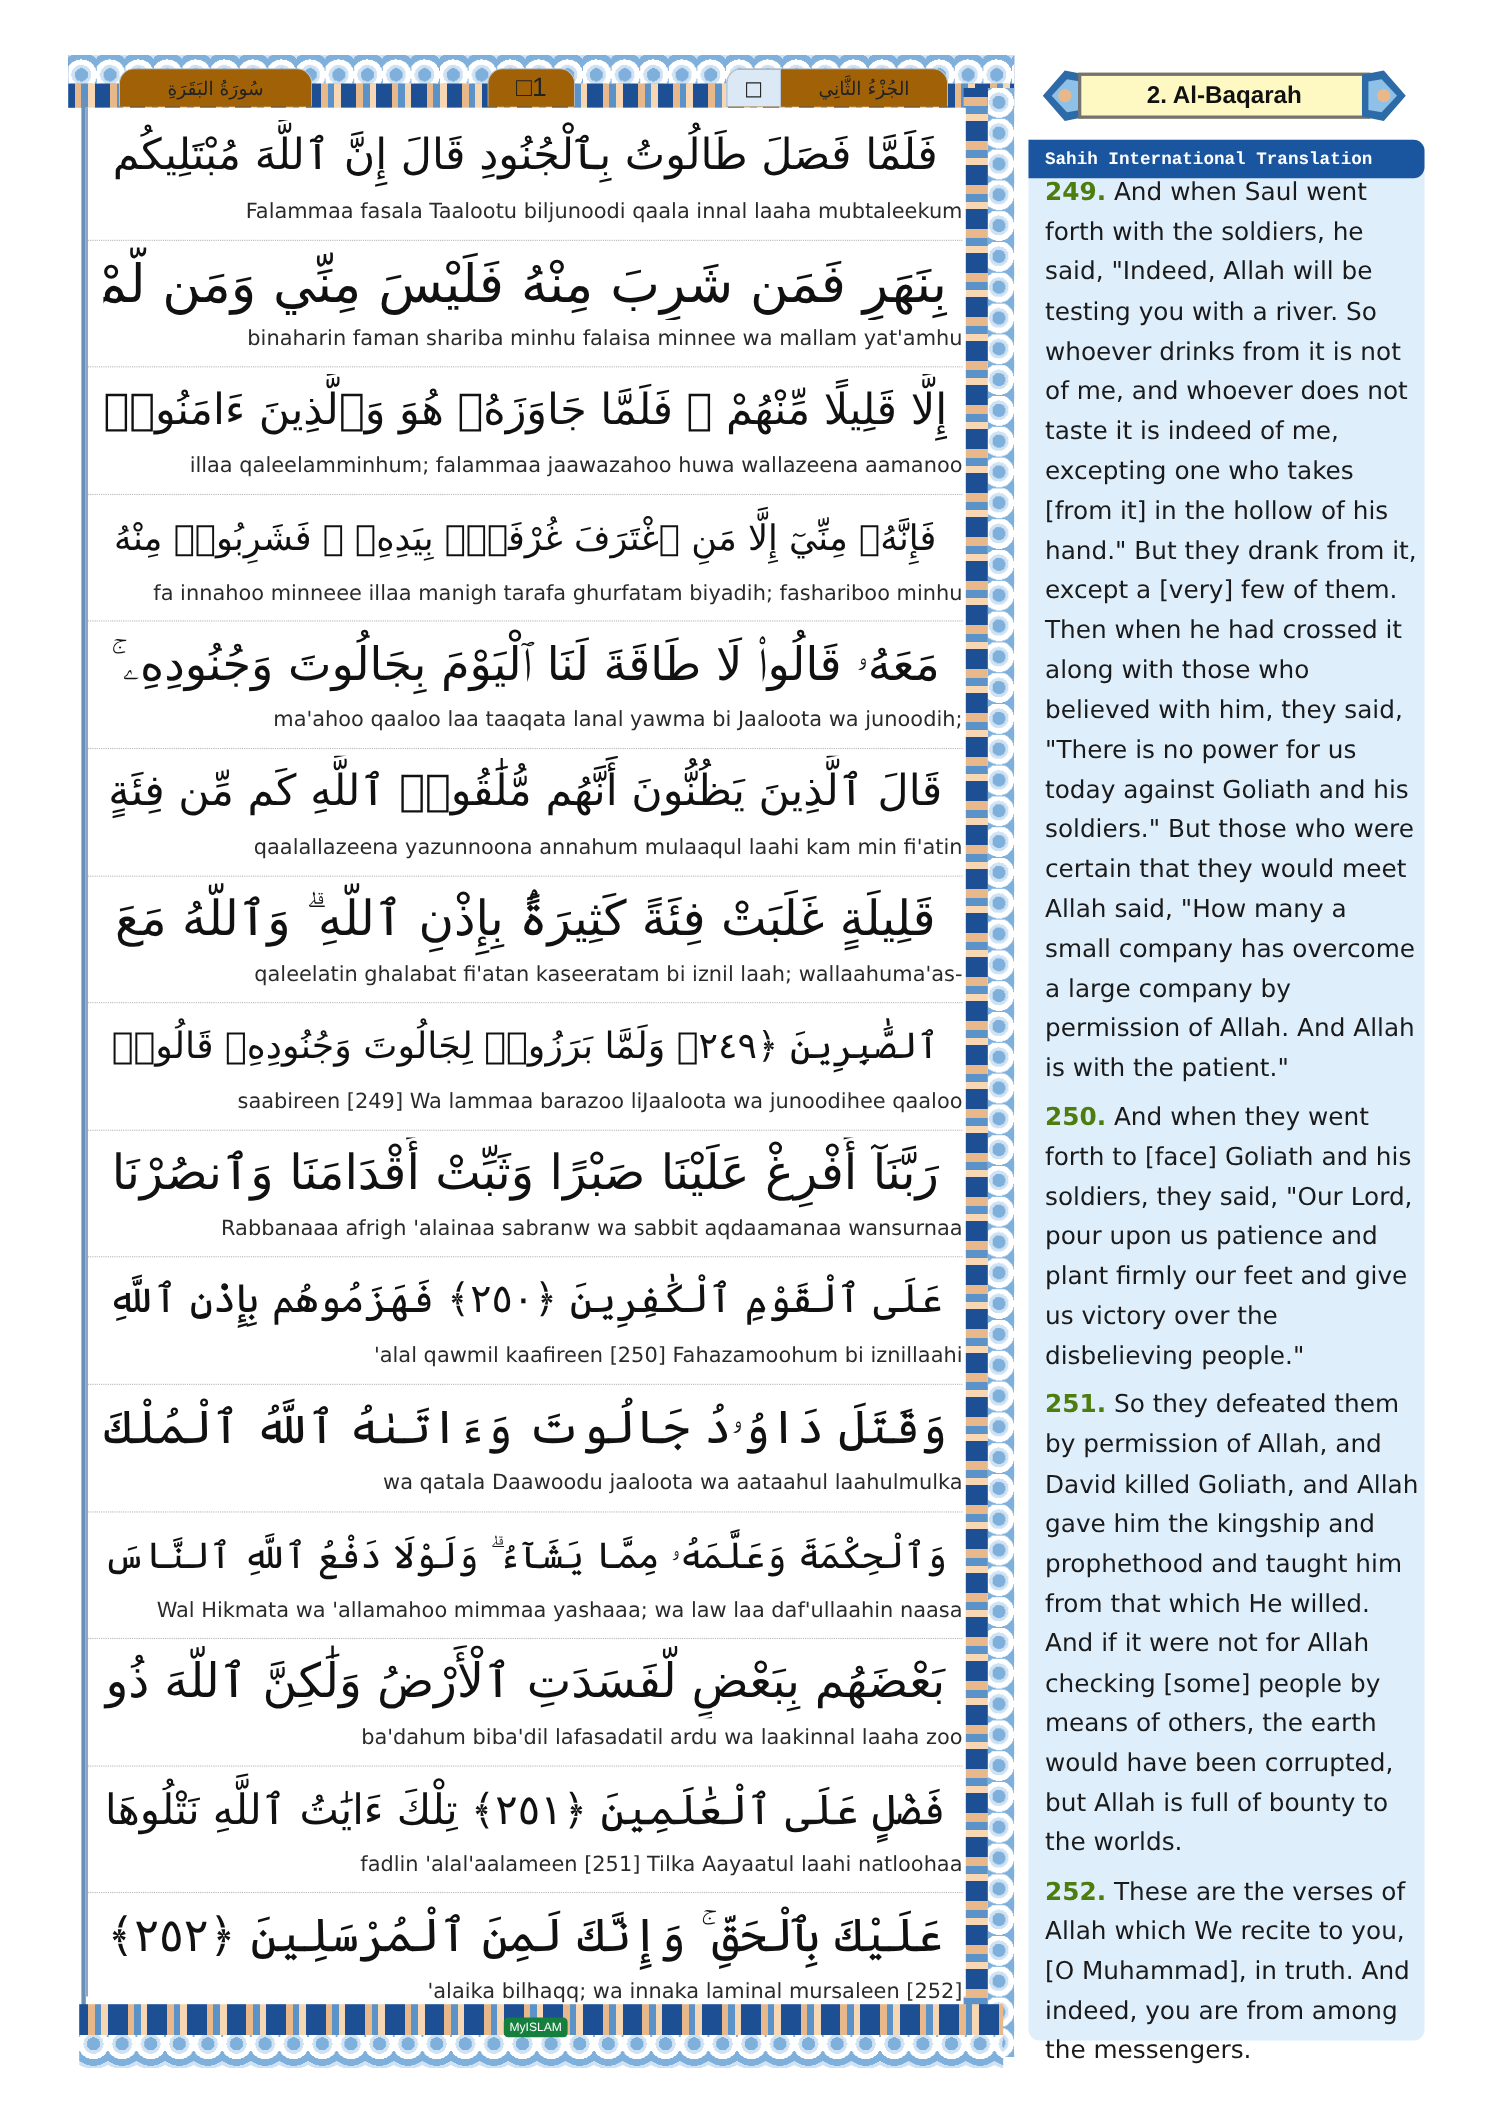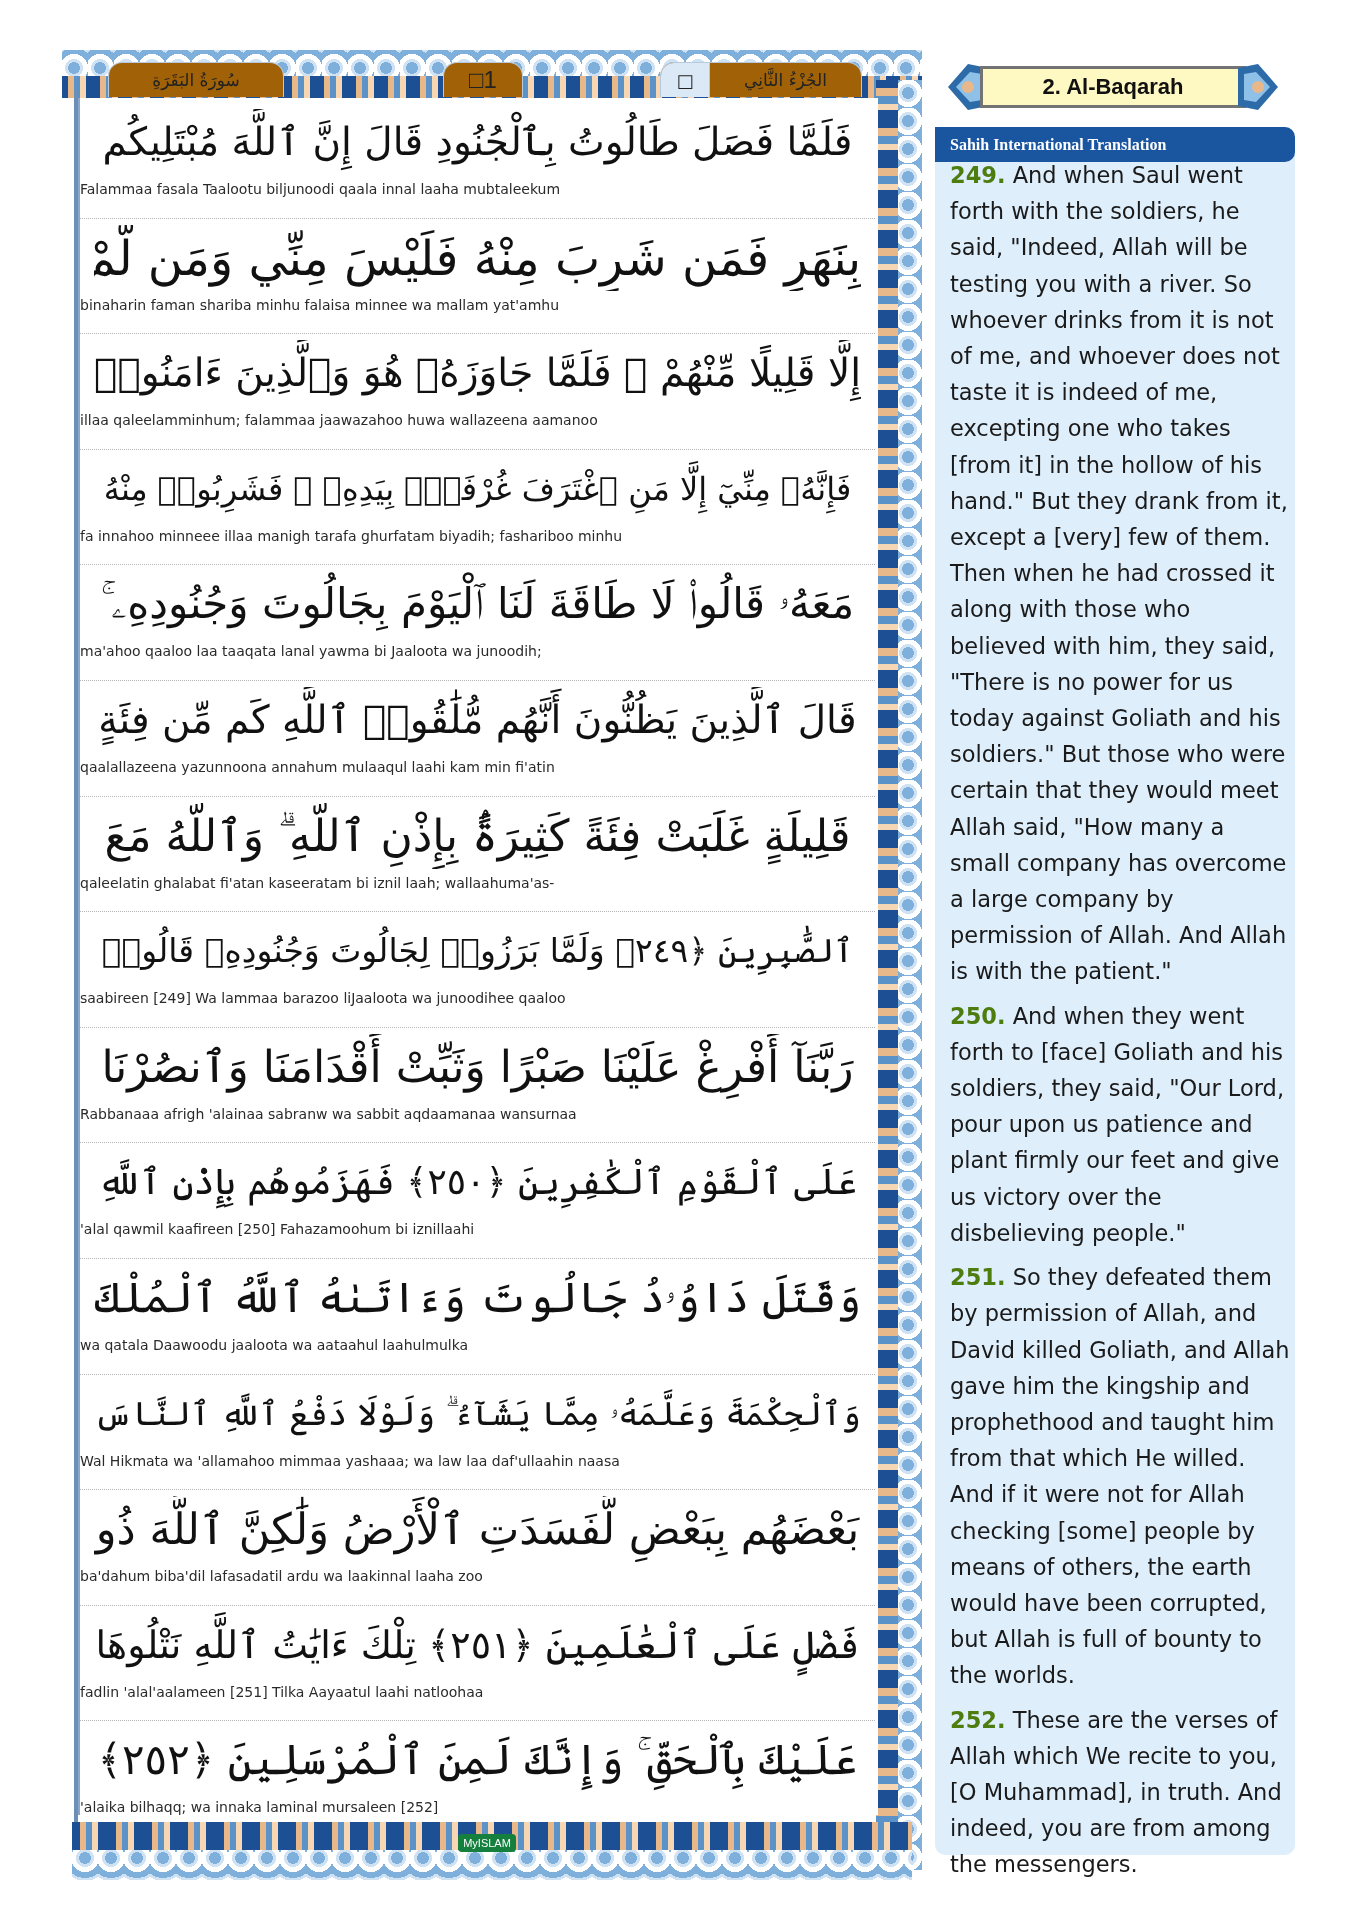--- a/index.html
+++ b/index.html
@@ -32,32 +32,32 @@
   .tab-page{left:443px;width:78px;font-size:24px;font-family:"Liberation Sans",sans-serif;}
   .tab-juz{left:660px;width:200px;display:flex;padding:0;overflow:hidden;}
   .tab-juz .juz-icon{width:48px;height:100%;background:#dbe9f6;border-right:1px solid #b9c9dc;display:flex;align-items:center;justify-content:center;font-size:18px;}
   .tab-juz .juz-label{flex:1;display:flex;align-items:center;justify-content:center;font-family:"DejaVu Serif",serif;font-size:17px;}
   
   .lines{position:absolute;left:80px;top:103px;width:795px;}
   .line{height:115.6px;position:relative;border-bottom:1.5px dotted #b5b5b5;box-sizing:border-box;}
   .line:last-child{border-bottom:none;}
   .ar{position:absolute;top:6px;left:14px;right:14px;text-align:center;direction:rtl;
     font-family:"DejaVu Serif",serif;font-size:44px;line-height:66px;color:#111;white-space:nowrap;overflow:hidden;}
-  .tr{position:absolute;top:78px;left:0;right:0;text-align:left;font-family:"DejaVu Sans",sans-serif;font-size:14px;color:#2a2a2a;white-space:nowrap;}
+  .tr{position:absolute;top:78px;left:0;right:0;text-align:right;font-family:"DejaVu Sans",sans-serif;font-size:19px;color:#2a2a2a;white-space:nowrap;}
   .watermark{position:absolute;left:458px;top:1834px;width:58px;height:18px;background:#15803d;color:#fff;border-radius:4px;
     font-size:11px;display:flex;align-items:center;justify-content:center;font-family:"Liberation Sans",sans-serif;}
   
   .cartouche{position:absolute;left:948px;top:60px;width:330px;height:54px;}
   .cart-box{position:absolute;left:32px;right:32px;top:6px;bottom:6px;border:3px solid #737373;background:#fef9c3;display:flex;align-items:center;justify-content:center;
     font-family:"Liberation Sans",sans-serif;font-weight:bold;font-size:22px;color:#111;}
   .cart-cap{position:absolute;top:0;width:40px;height:54px;}
   .cart-cap.l{left:0;} .cart-cap.r{right:0;}
   .panel{position:absolute;left:935px;top:127px;width:360px;height:1728px;background:#deeefb;border-radius:0 10px 10px 10px;}
   .panel-head{position:absolute;left:935px;top:127px;width:360px;height:35px;background:#1a55a0;border-radius:0 10px 10px 0;
-    color:#fff;font-family:Liberation Serif, serif;font-weight:bold;font-size:16px;display:flex;align-items:center;padding-left:15px;box-sizing:border-box;}
+    color:#fff;font-family:Liberation Mono, monospace;font-weight:bold;font-size:16px;display:flex;align-items:center;padding-left:15px;box-sizing:border-box;}
   .verses{position:absolute;left:950px;top:157px;width:340px;font-family:"DejaVu Sans",sans-serif;font-size:22.5px;line-height:36.2px;color:#1a1a1a;}
   .verse{margin:0 0 8px 0;}
   .vnum{color:#4d7c0f;font-weight:bold;}
 </style>
 </head>
 <body>
 
 <div class="frame">
   <div class="orn-top"></div>
   <div class="orn-top-fringe"></div>

